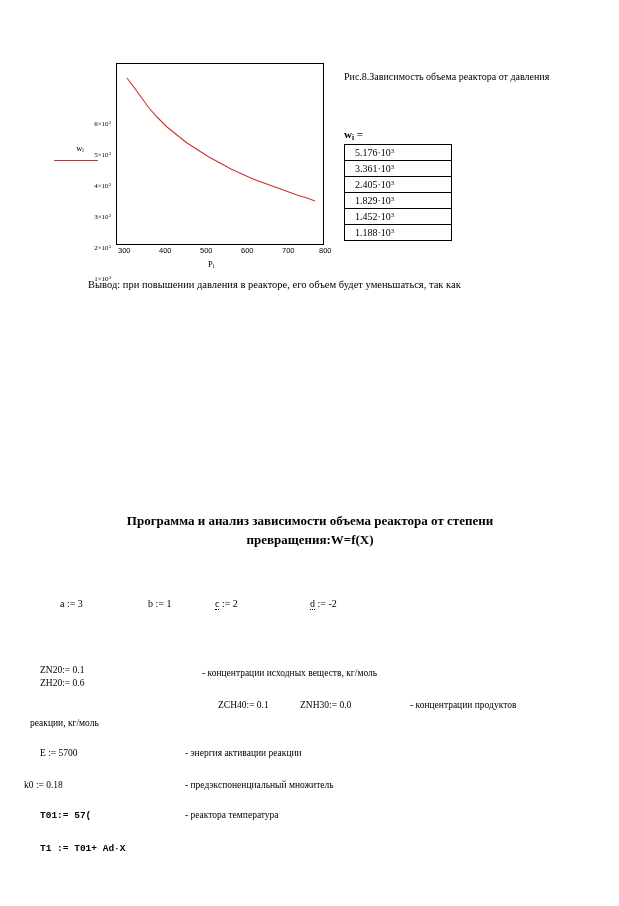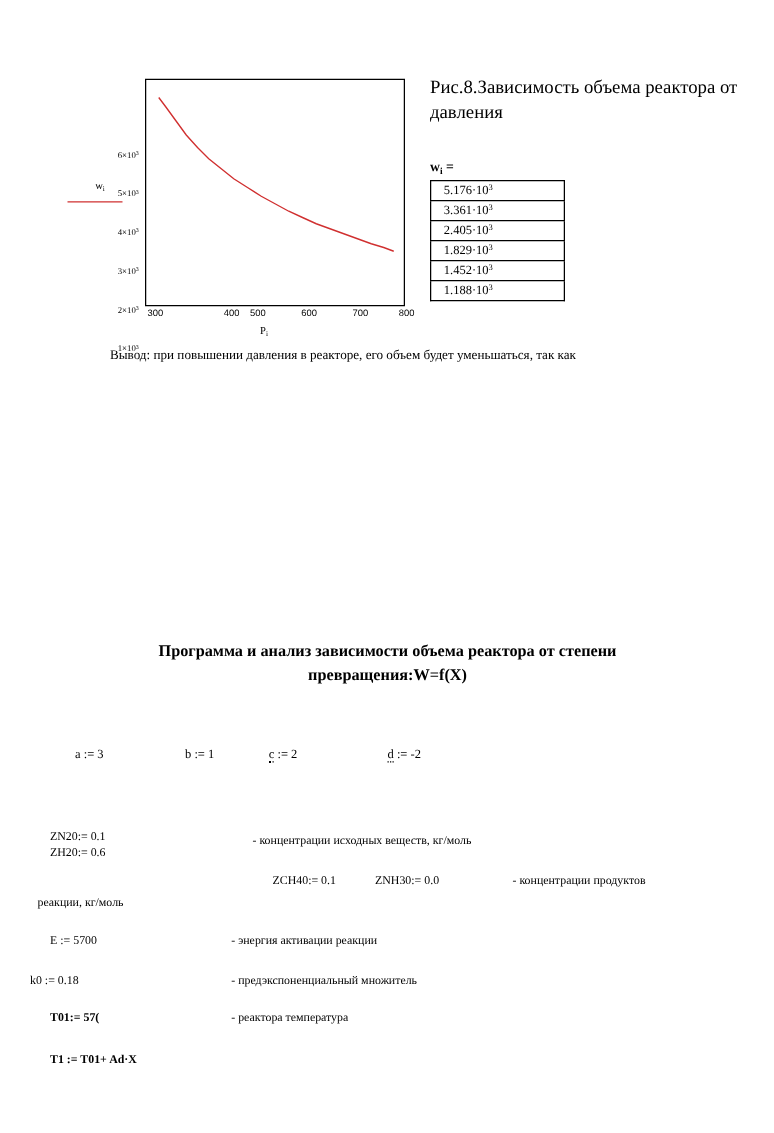--- a/index.html
+++ b/index.html
@@ -95,23 +95,23 @@
     border-top: 1px solid #d03030;
     margin-left: 4px;
   }
   sub.s { font-size: 0.68em; vertical-align: -0.25em; }
   sup.s { font-size: 0.68em; vertical-align: 0.45em; }
 
   
   .fig-caption {
     position: absolute;
     left: 344px;
-    top: 60px;
+    top: 70px;
     width: 250px;
-    font-size: 15px;
+    font-size: 10px;
     line-height: 1.35;
   }
   .w-label {
     position: absolute;
     left: 344px;
     top: 128px;
     font-size: 11px;
     font-weight: bold;
   }
   .value-table {
@@ -174,21 +174,21 @@
   .dotted {
     border-bottom: 1px dotted #000;
     padding-bottom: 0px;
   }
 
   .blk {
     position: absolute;
     font-size: 9.5px;
     white-space: nowrap;
   }
-  .blk.b { font-weight: bold; }
+  .blk.b { font-weight: bold; font-family: Liberation Mono, monospace; }
   .desc {
     position: absolute;
     font-size: 9.5px;
     white-space: nowrap;
   }
 </style>
 </head>
 <body>
 
 <div class="page">
@@ -210,21 +210,21 @@
     </div>
 
     <div class="chart-frame">
       <svg class="chart-svg" width="206" height="180" viewBox="0 0 206 180">
         <polyline points="10,14 16,22 24,33 32,44 41,54 50,63 60,71 70,79 81,86 92,93 103,99 114,105 125,110 136,115 147,119 158,123 169,127 180,131 190,134 198,137" fill="none" stroke="#d03030" stroke-width="1.1"></polyline>
       </svg>
     </div>
 
     <div class="x-ticklabels">
       <span style="left:10px;">300</span>
-      <span style="left:51px;margin-left:20px;">400</span>
+      <span style="left:51px;">400</span>
       <span style="left:92px;">500</span>
       <span style="left:133px;">600</span>
       <span style="left:174px;">700</span>
       <span style="left:211px;">800</span>
     </div>
 
     <div class="axis-label-x">P<sub class="s">i</sub></div>
   </div>
 
   <div class="fig-caption">Рис.8.Зависимость объема реактора от давления</div>

